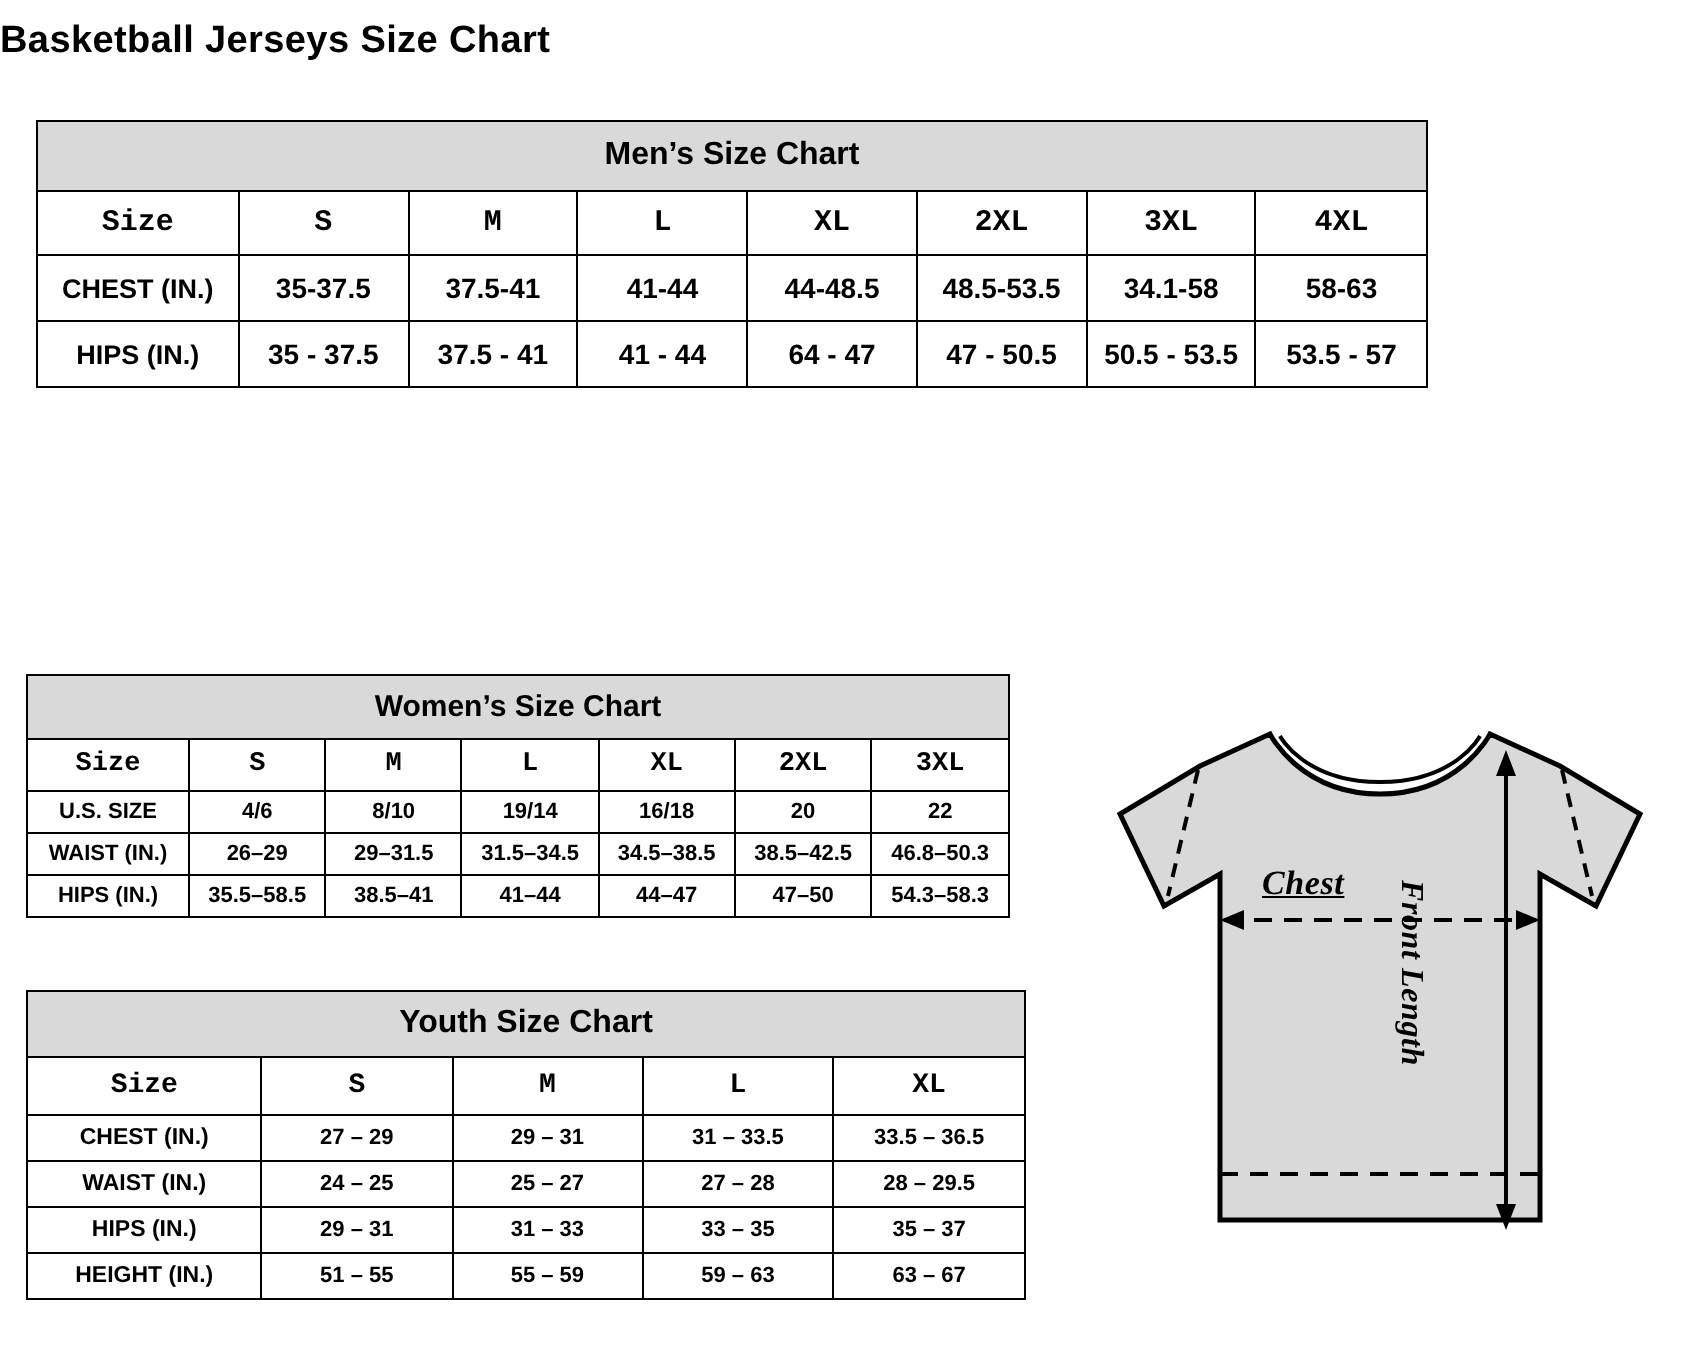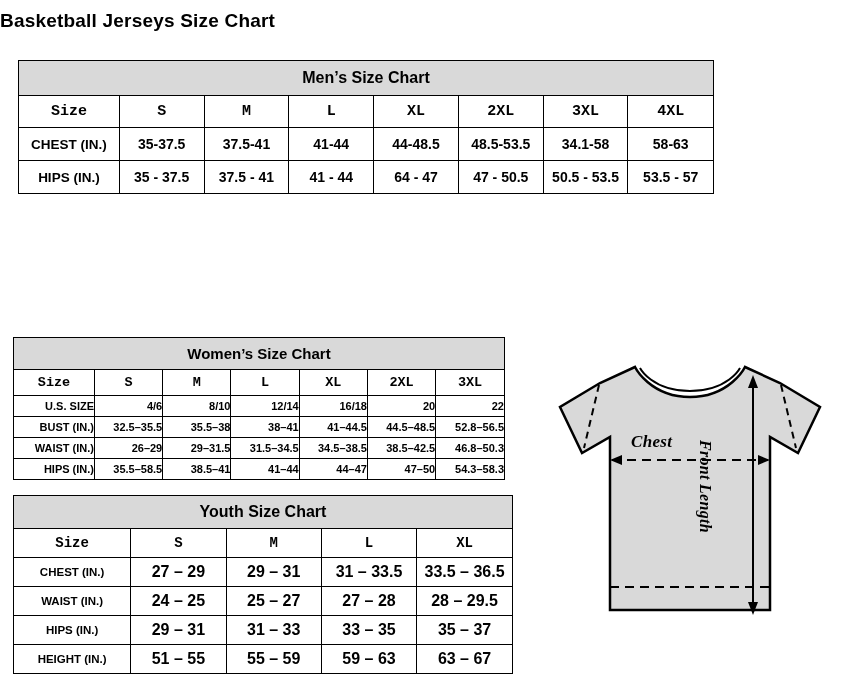--- a/index.html
+++ b/index.html
@@ -63,52 +63,53 @@
   
   #womens-table {
     position: absolute;
     left: 13px;
     top: 298px;
     width: 492px;
     margin-top: 39px;
   }
   #womens-table .chart-header td { font-size: 15px; padding: 7px 0; }
   #womens-table .hdr-row td { font-size: 13.5px; padding: 5px 0; }
-  #womens-table .data-row td { font-size: 11px; padding: 4px 0; text-align: right; }
+  #womens-table .data-row td { font-size: 11px; padding: 4px 0; }
   #womens-table .data-row td.rowlabel { font-size: 11px; }
 
   
   #youth-table {
     position: absolute;
     left: 13px;
     top: 495px;
     width: 500px;
   }
   #youth-table .chart-header td { font-size: 16px; padding: 7px 0; }
   #youth-table .hdr-row td { font-size: 14px; padding: 6px 0; }
-  #youth-table .data-row td { font-size: 16px; padding: 5px 0; }
+  #youth-table .data-row td { font-size: 11px; padding: 5px 0; }
   #youth-table .data-row td.rowlabel { font-size: 11.5px; }
 
   
   #shirt-diagram {
     position: absolute;
     left: 540px;
     top: 355px;
     width: 300px;
     height: 300px;
   }
   .chest-label {
     position: absolute;
     left: 631px;
     top: 432px;
     font-size: 17px;
     font-weight: bold;
     font-style: italic;
     font-family: "Liberation Serif", serif;
     letter-spacing: 0.3px;
+    text-decoration: underline;
   }
   .frontlen-label {
     position: absolute;
     left: 714px;
     top: 440px;
     font-size: 16px;
     font-weight: bold;
     font-style: italic;
     font-family: "Liberation Serif", serif;
     transform-origin: left top;
@@ -190,33 +191,24 @@
       <td>M</td>
       <td>L</td>
       <td>XL</td>
       <td>2XL</td>
       <td>3XL</td>
     </tr>
     <tr class="data-row">
       <td class="rowlabel">U.S. SIZE</td>
       <td>4/6</td>
       <td>8/10</td>
-      <td>12/14</td>
+      <td>19/14</td>
       <td>16/18</td>
       <td>20</td>
       <td>22</td>
-    </tr>
-    <tr class="data-row">
-      <td class="rowlabel">BUST  (IN.)</td>
-      <td>32.5–35.5</td>
-      <td>35.5–38</td>
-      <td>38–41</td>
-      <td>41–44.5</td>
-      <td>44.5–48.5</td>
-      <td>52.8–56.5</td>
     </tr>
     <tr class="data-row">
       <td class="rowlabel">WAIST  (IN.)</td>
       <td>26–29</td>
       <td>29–31.5</td>
       <td>31.5–34.5</td>
       <td>34.5–38.5</td>
       <td>38.5–42.5</td>
       <td>46.8–50.3</td>
     </tr>

